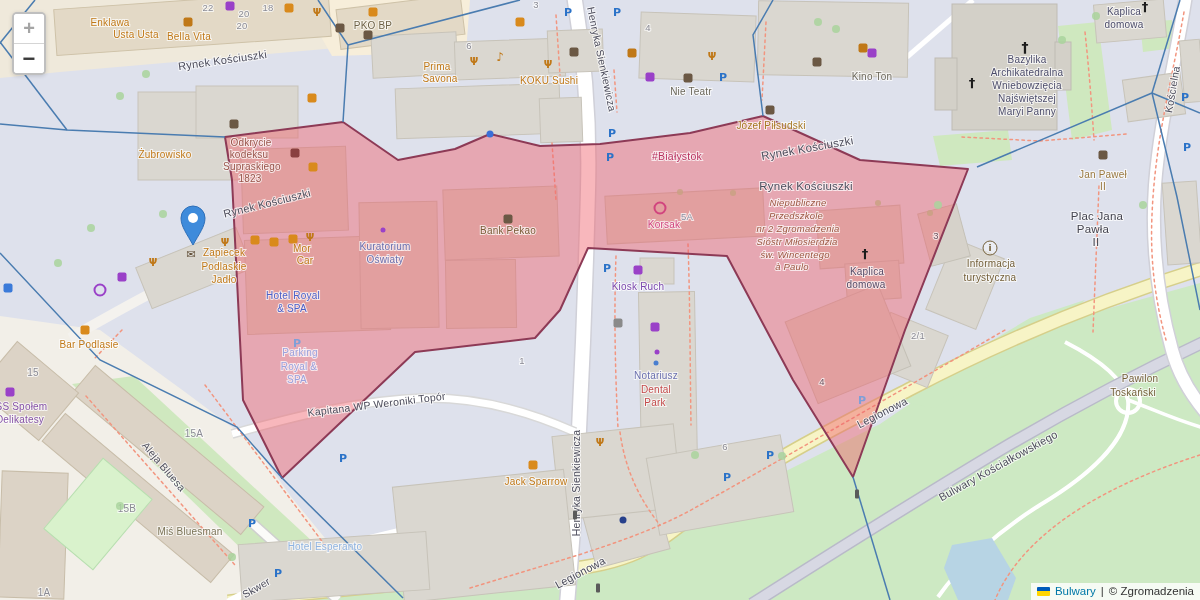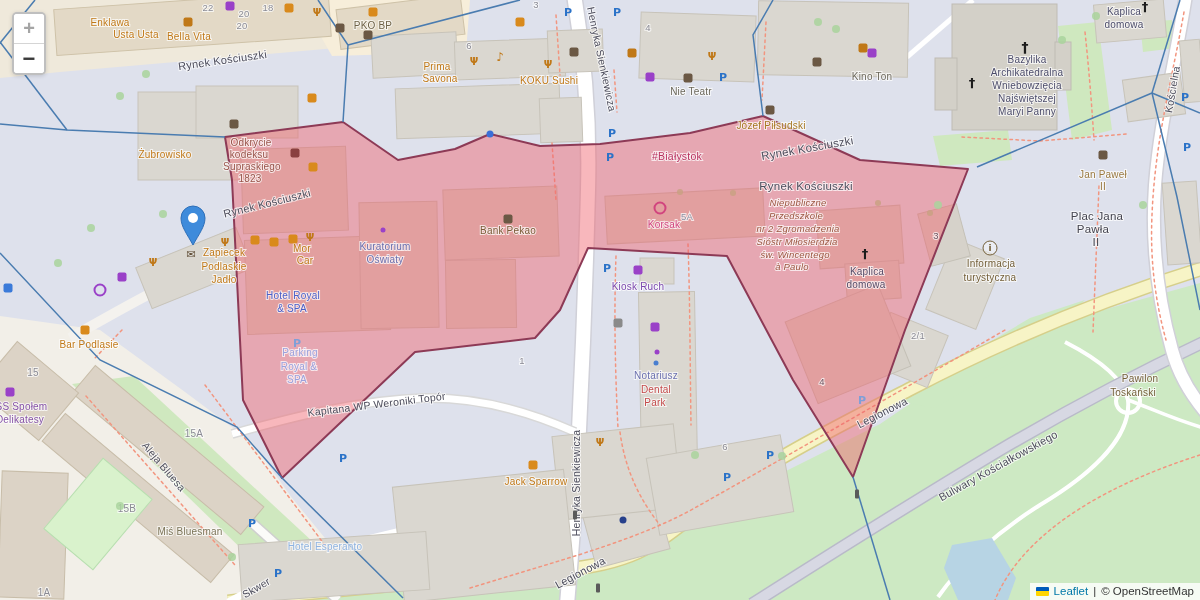--- a/index.html
+++ b/index.html
@@ -377,17 +377,17 @@
     </svg>
   </div>
 
   <div class="zoomctl">
     <div class="zbtn zin">+</div>
     <div class="zbtn zout">−</div>
   </div>
 
   <div class="attrib">
     <span class="flag"></span>
-    <a href="#">Leaflet</a>
+    <a href="#">Bulwary</a>
     <span>|</span>
-    <span>© OpenStreetMap</span>
+    <span>© Zgromadzenia</span>
   </div>
 </div>
 
 </body></html>

